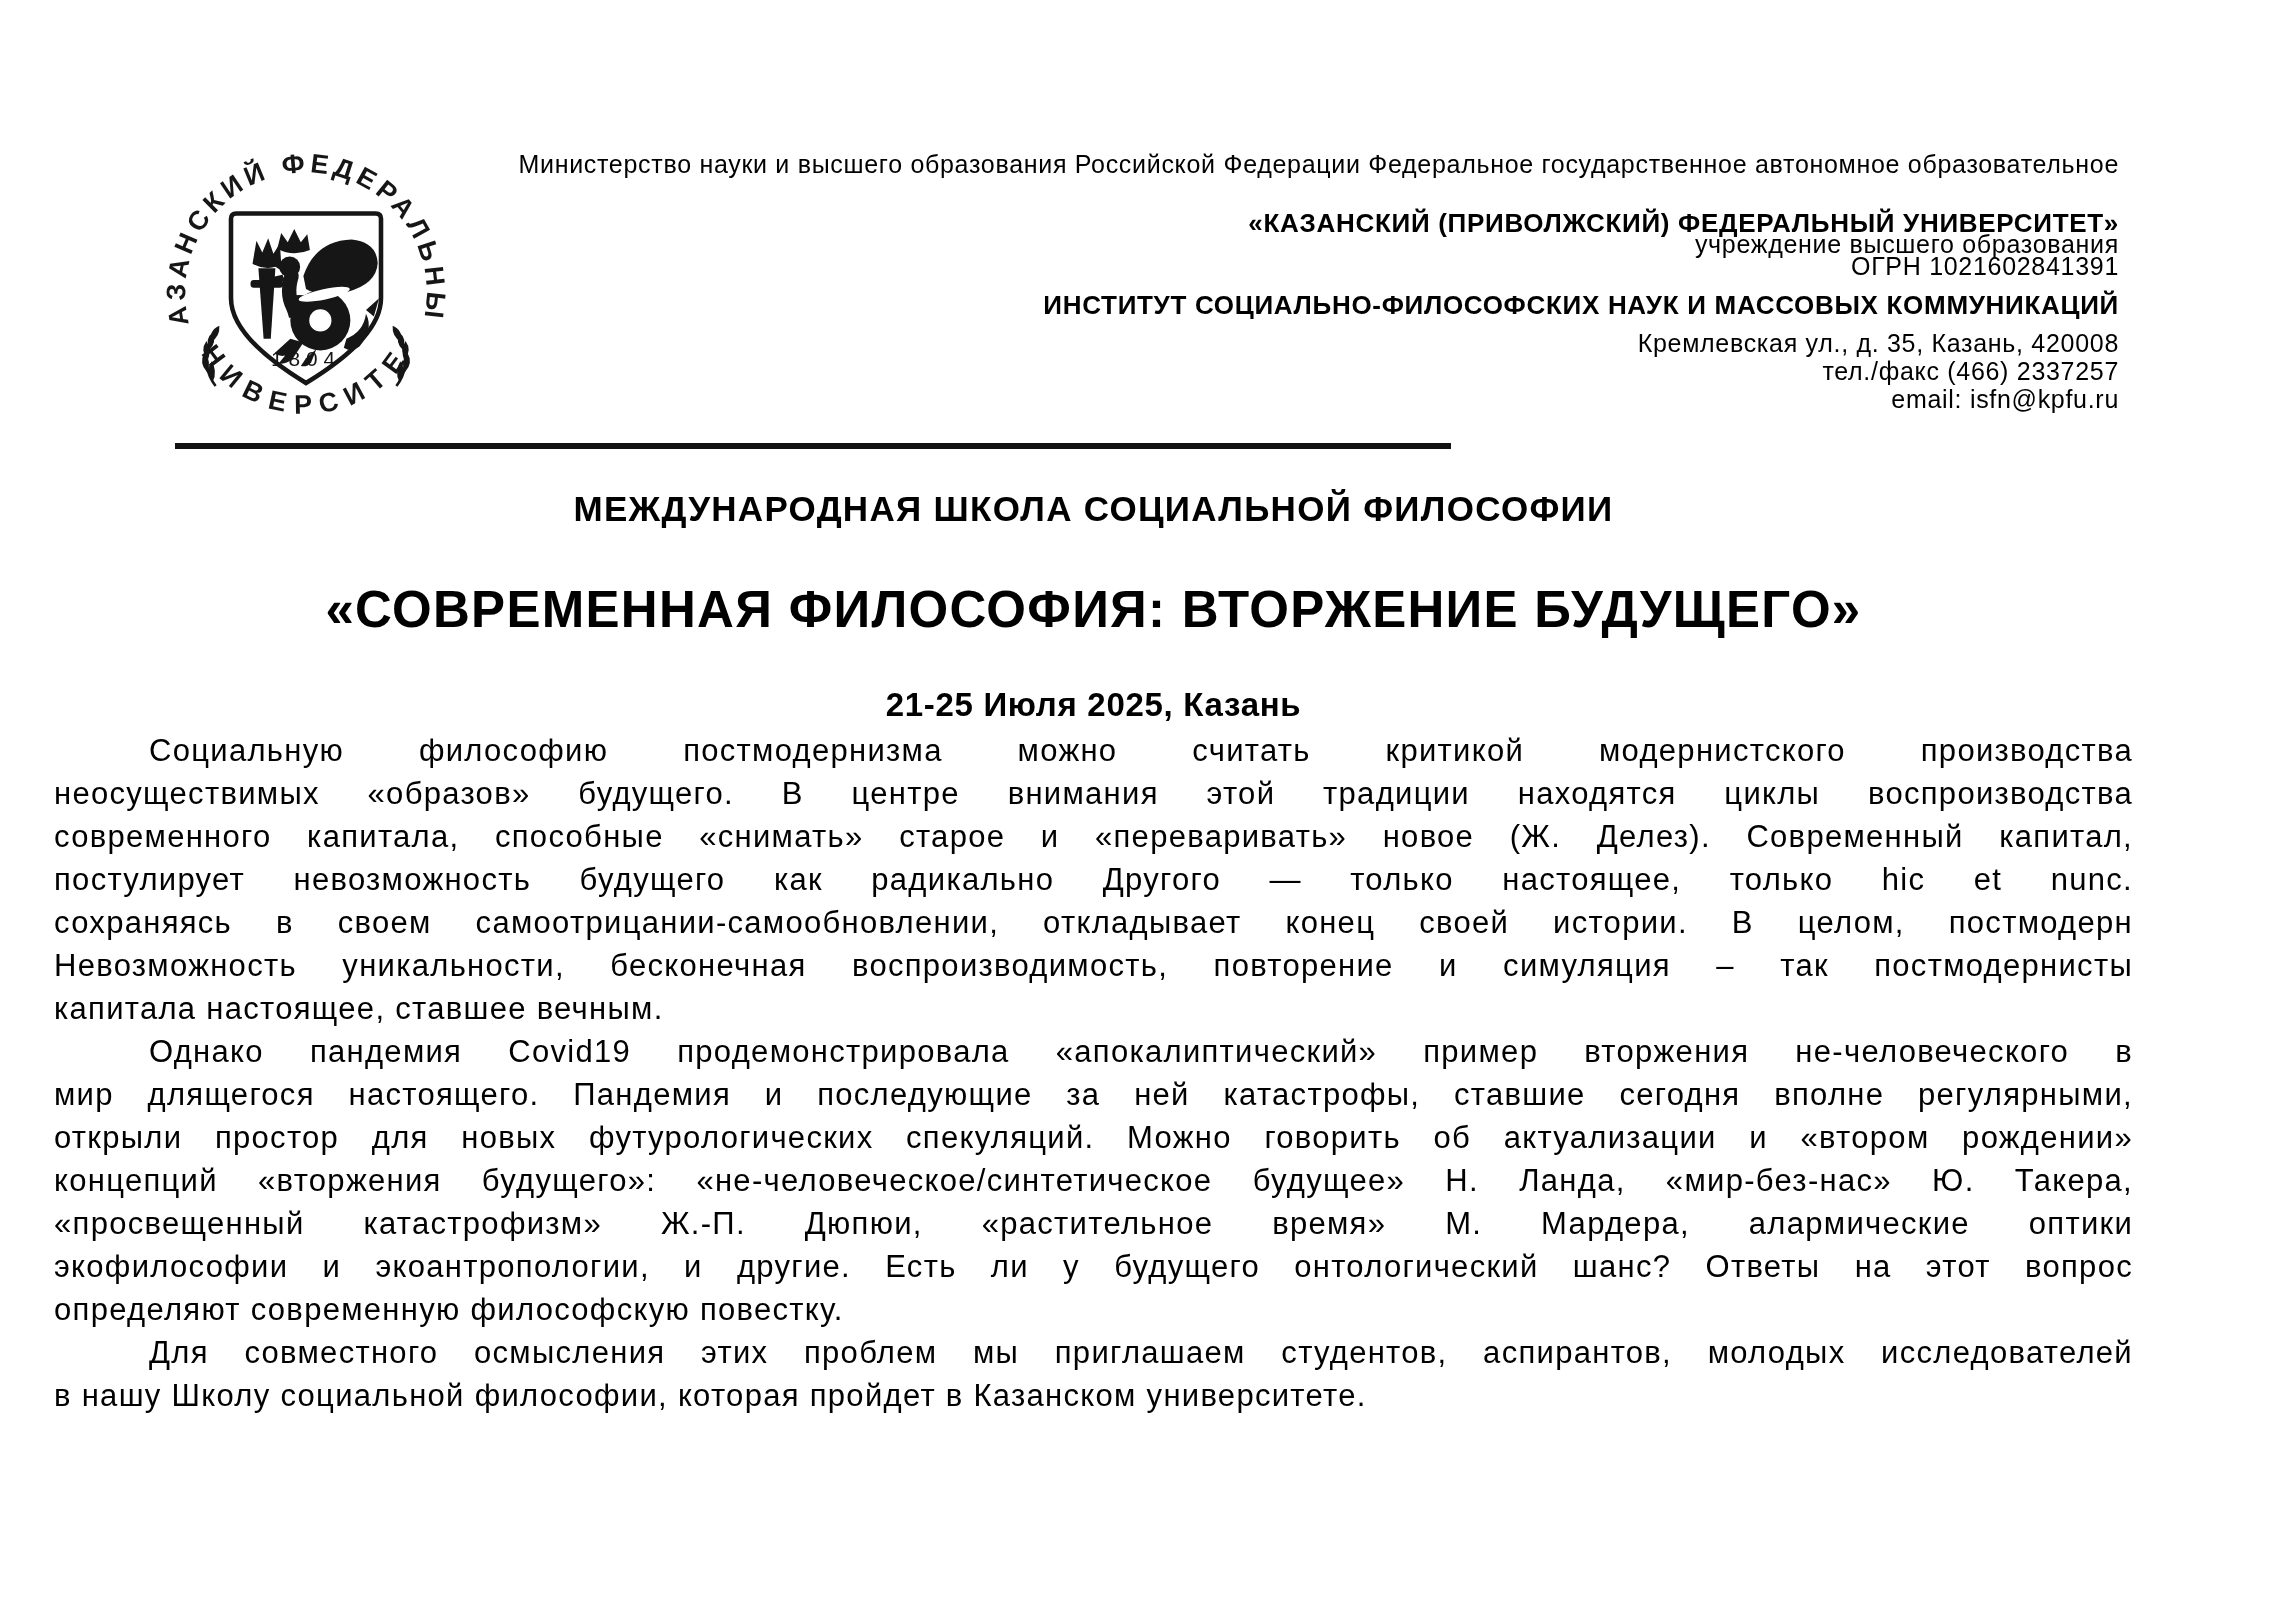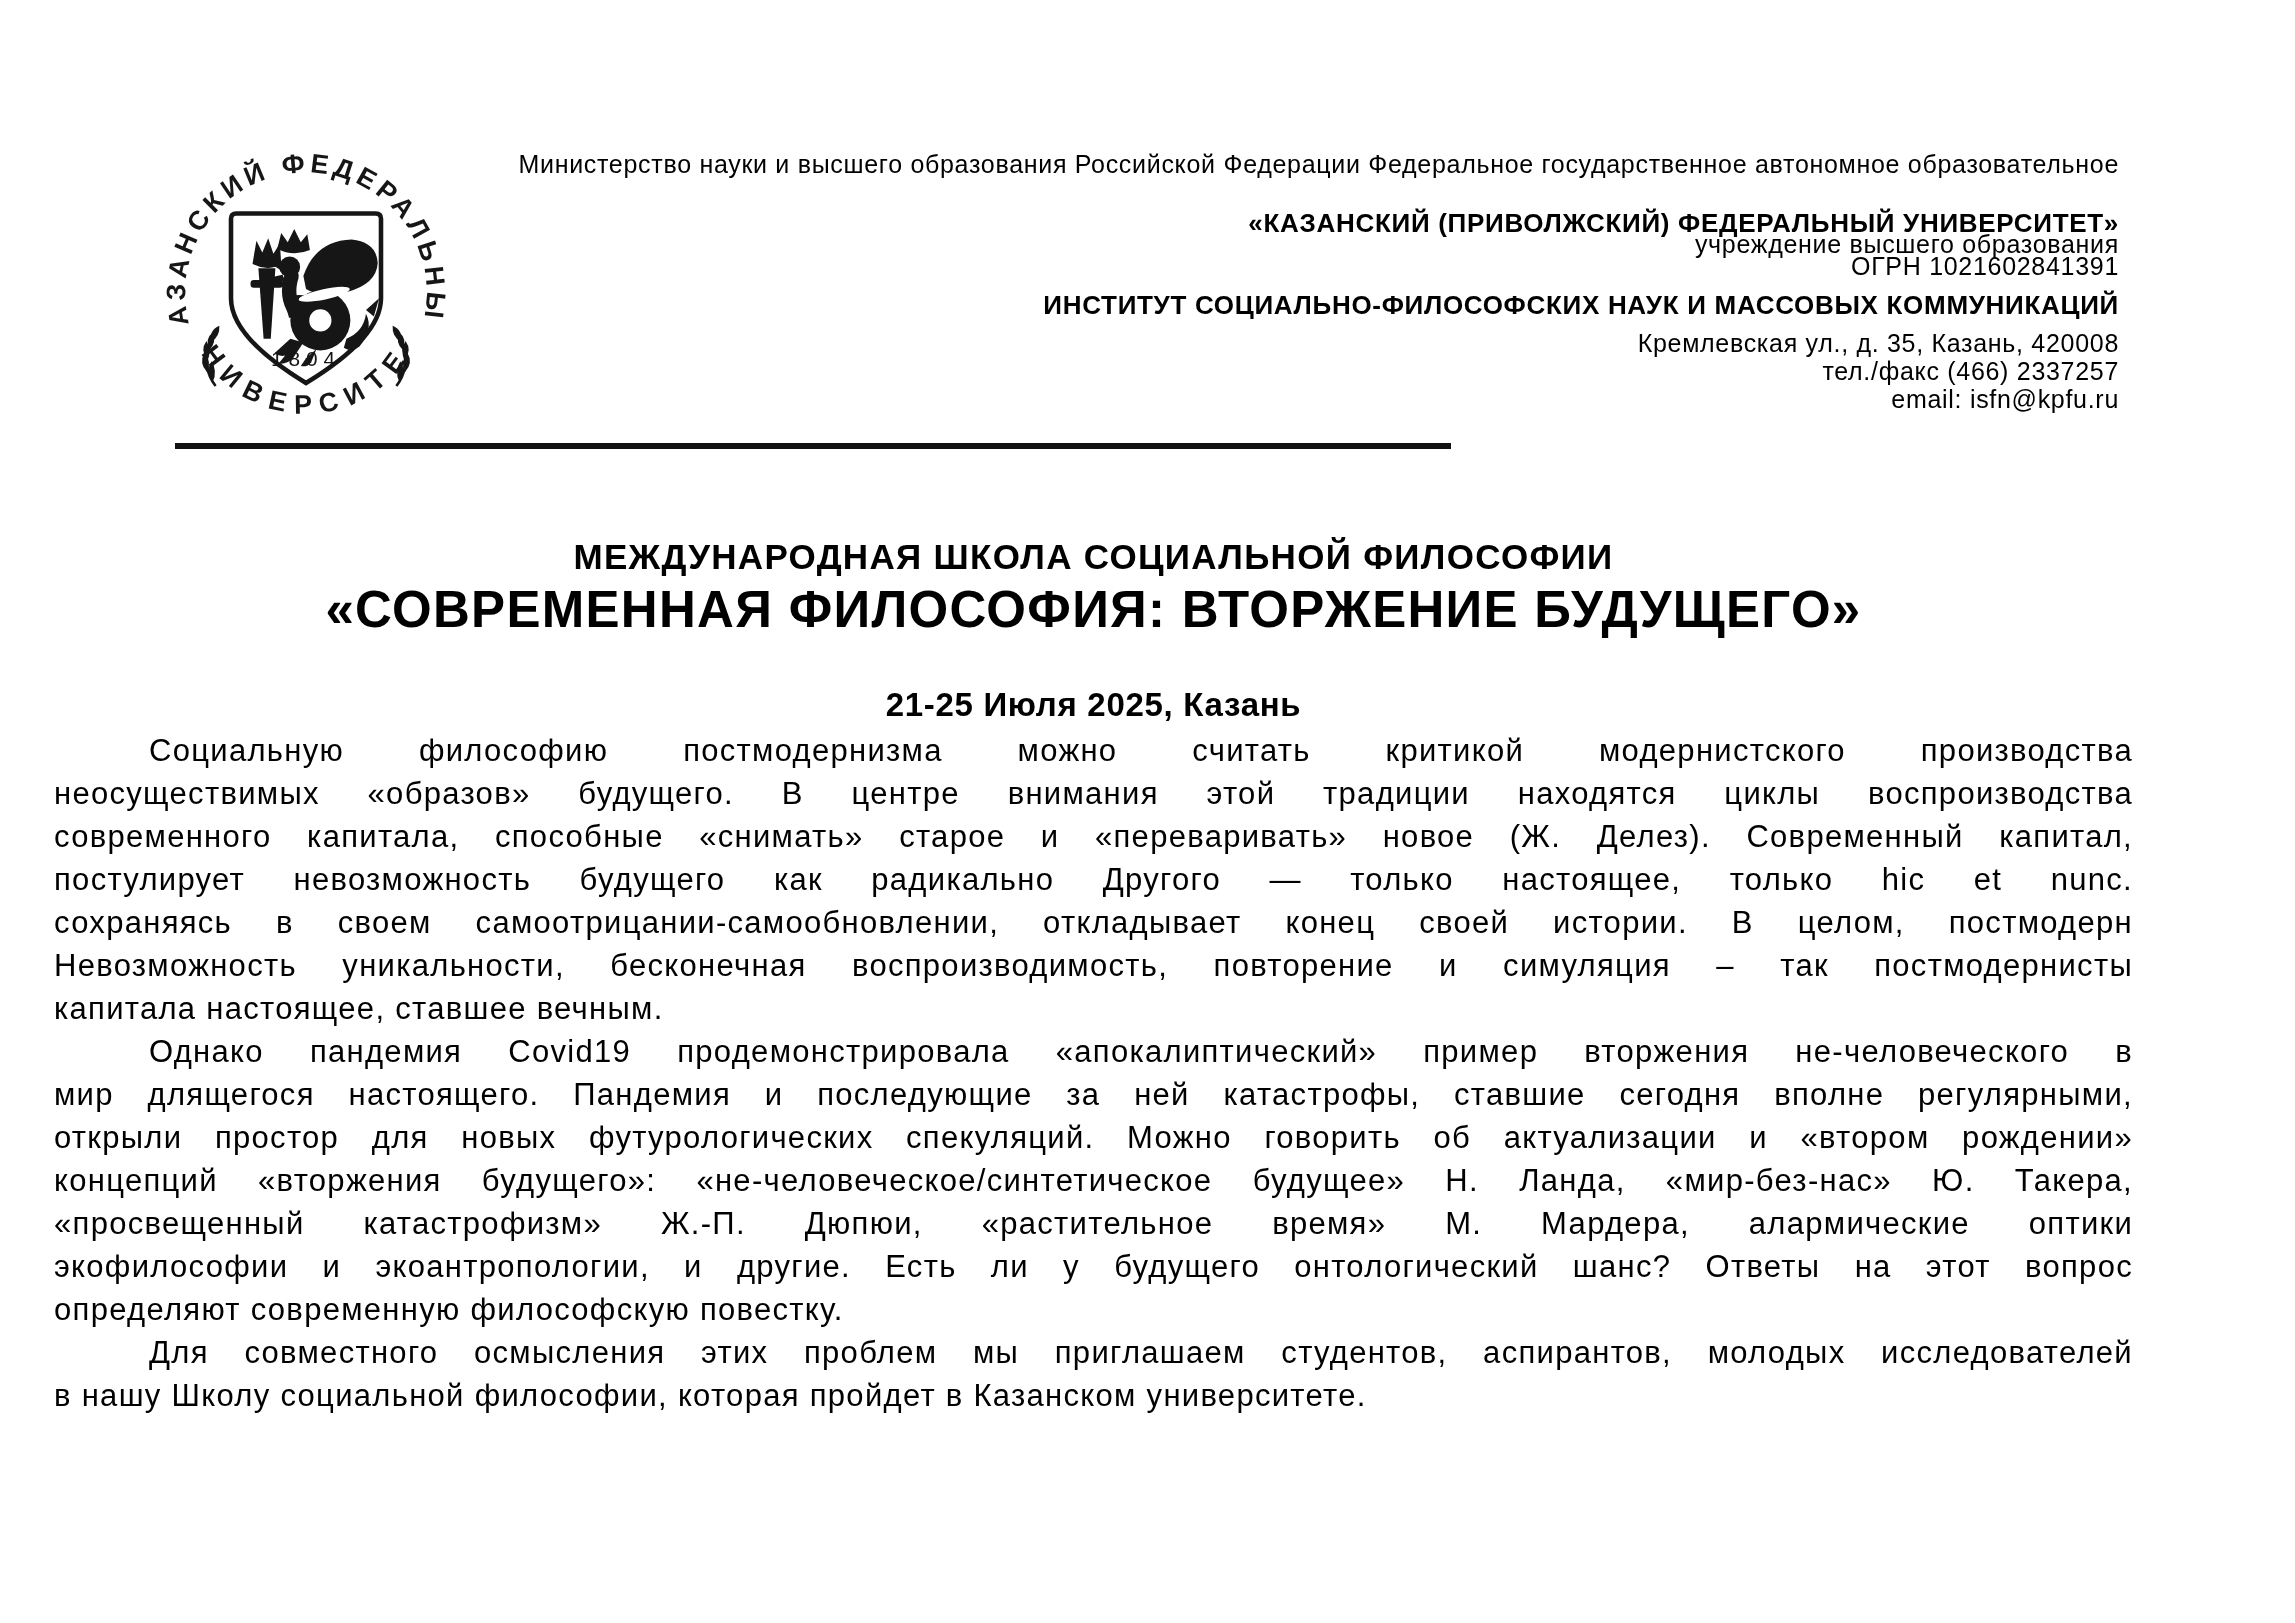--- a/index.html
+++ b/index.html
@@ -15,21 +15,21 @@
   .fs-reg{font-size:25px;}
   .fs-bold{font-size:26px; font-weight:700;}
   .h-min1{top:149px;} .h-min2{top:181px;margin-top:48px;}
   .h-uni{top:208px;}  .h-ogrn{top:251px;}
   .h-inst{top:290px;} .h-addr{top:328px;}
   .h-phone{top:356px;} .h-email{top:384px;}
   
   .rule{position:absolute; left:175px; top:443px; width:1276px; height:5.9px; background:#121212;}
   
   .ttl{position:absolute; left:54px; width:2079px; text-align:center; font-weight:700; white-space:nowrap;}
-  .ttl-school{top:489px; font-size:35px; letter-spacing:1.3px;margin-top:48px;}
+  .ttl-school{top:489px; font-size:35px; letter-spacing:1.3px;}
   .ttl-theme{top:580px; font-size:51px; letter-spacing:1.3px;}
   .ttl-date{top:686px; font-size:33px; letter-spacing:0.7px;}
   
   .doc-body{position:absolute; left:54px; top:729px; width:2079px; font-size:31px; letter-spacing:1.3px; line-height:43px;}
   .bline{text-align:justify; text-align-last:justify; white-space:normal; height:43px; overflow:visible;}
   .bline.first{padding-left:95px;}
   .bline.last{text-align-last:auto;}
   
   .seal text{fill:#161616;}
 </style>

